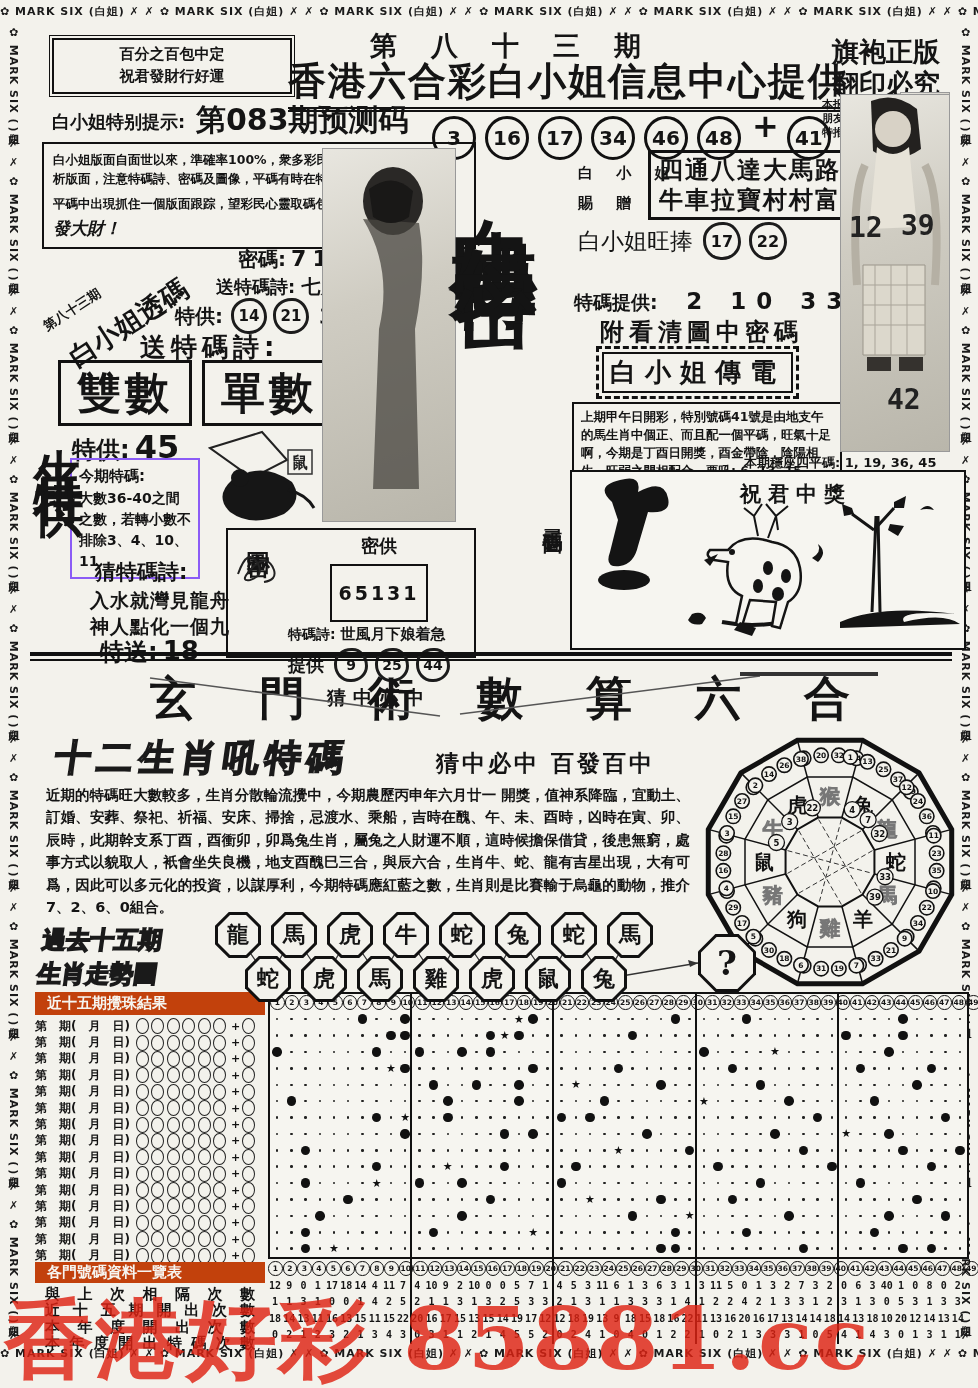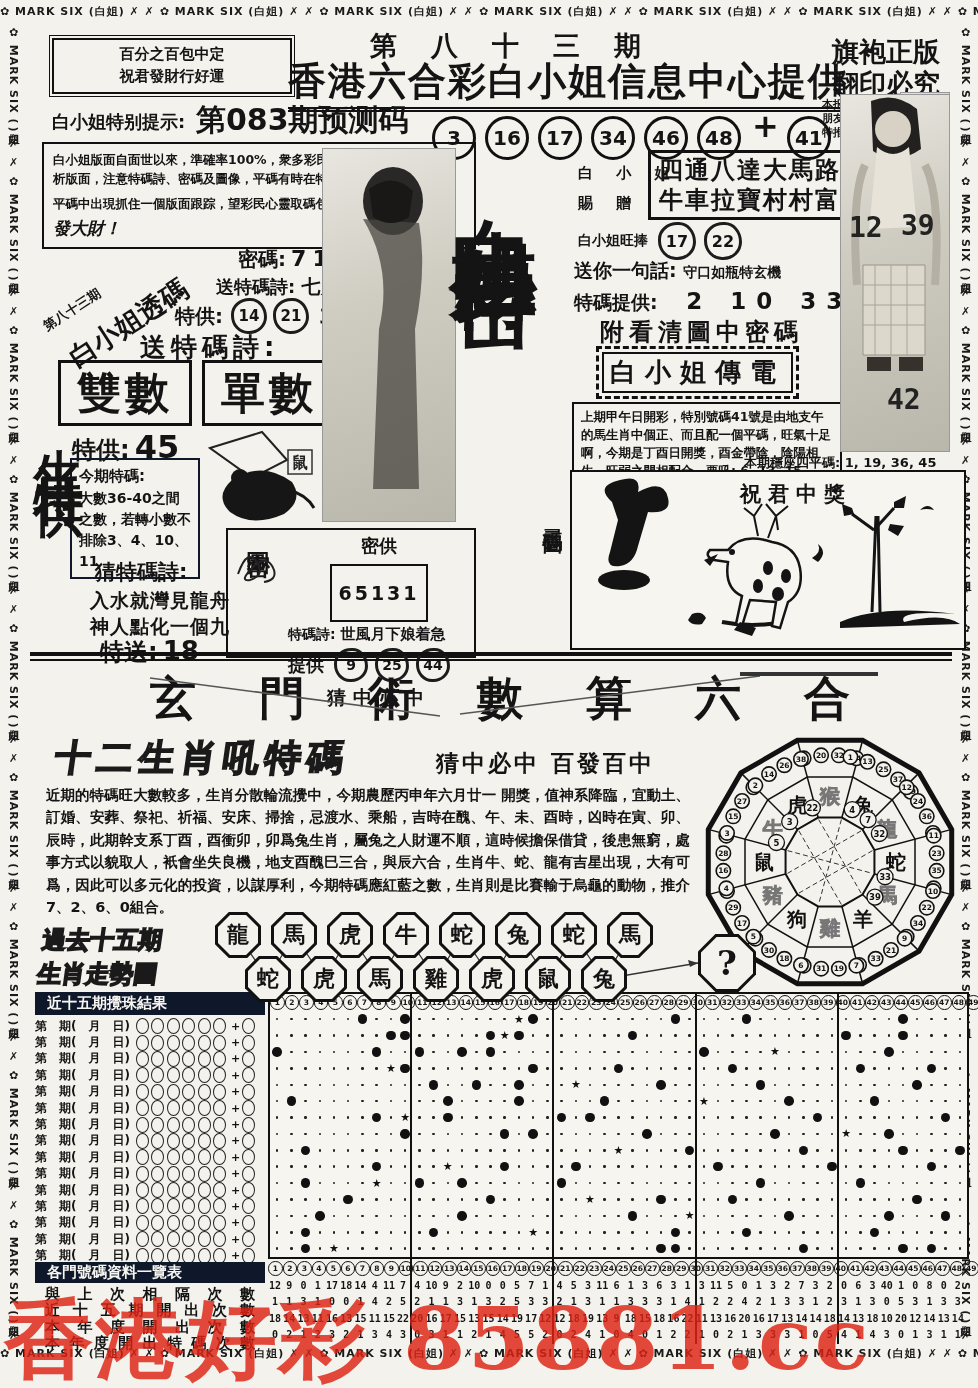--- a/index.html
+++ b/index.html
@@ -35,36 +35,36 @@
   .stamp.s28{width:28px;height:28px;font-size:14px;margin-right:7px;}
   .bold18{font-size:18px;font-weight:bold;}
   .bold20{font-size:20px;font-weight:bold;}
   .num22{font-size:22px;font-weight:900;letter-spacing:6px;}
   .diag{transform:rotate(-33deg);transform-origin:left top;font-weight:900;white-space:nowrap;}
   .kaijiang{font-size:26px;font-weight:900;letter-spacing:5px;}
   .numbox{border:3px solid #111;display:flex;align-items:center;justify-content:center;
           font-size:44px;font-weight:900;letter-spacing:4px;font-family:"DejaVu Serif",serif;}
   .tg-label{font-size:24px;font-weight:900;}
   .tg-num{font-size:32px;font-weight:900;}
-  .note-box{border:2px solid #0f172a;padding:5px 7px;font-size:14px;font-weight:bold;line-height:1.5;}
+  .note-box{border:2px solid #8b5cf6;padding:5px 7px;font-size:14px;font-weight:bold;line-height:1.5;}
   .poem-t{font-size:21px;font-weight:900;}
   .poem-l{font-size:19px;font-weight:bold;letter-spacing:1px;}
   .vert-big{writing-mode:vertical-rl;text-orientation:upright;font-size:50px;font-weight:900;
             letter-spacing:14px;font-family:"DejaVu Serif",serif;}
   .center-title{writing-mode:vertical-rl;text-orientation:upright;font-size:86px;font-weight:900;
                 font-family:"DejaVu Serif",serif;letter-spacing:10px;line-height:1;}
   .sub-vert{writing-mode:vertical-rl;text-orientation:upright;font-size:20px;font-weight:900;letter-spacing:4px;}
   .mitu-box{border:2px solid #111;display:flex;padding:4px;}
   .valbox{border:2px solid #111;padding:16px 6px;font-size:19px;font-weight:900;letter-spacing:3px;}
   
   .gift{font-size:15px;font-weight:bold;letter-spacing:9px;line-height:2.0;white-space:nowrap;}
   .slogan-box{border:3px solid #111;padding:2px 8px;font-size:24px;font-weight:900;line-height:1.25;
               white-space:nowrap;letter-spacing:2px;}
   .line19{font-size:19px;font-weight:bold;white-space:nowrap;}
-  .line22{font-size:14px;font-weight:700;}
+  .line22{font-size:23px;font-weight:400;}
   .clue{font-size:24px;font-weight:700;letter-spacing:5px;white-space:nowrap;}
   .chuandian{border:3px dashed #111;padding:3px;}
   .chuandian>span{display:block;border:2px solid #111;font-size:26px;font-weight:900;
                   letter-spacing:9px;text-align:center;padding:1px 6px;white-space:nowrap;}
   .para-box{border:2px solid #111;padding:4px 7px;font-size:12.5px;font-weight:bold;line-height:1.45;}
   .notice{text-align:center;font-size:18px;font-weight:900;letter-spacing:5px;margin-top:2px;}
   .overlay-num{position:absolute;font-size:28px;font-weight:bold;color:#222;font-family:"DejaVu Sans Mono",monospace;}
   .pingma{font-size:13px;font-weight:900;white-space:nowrap;}
   .deer-box{border:2px solid #111;background:#f6f5f0;}
   .deer-title{font-size:21px;font-weight:900;letter-spacing:7px;}
@@ -75,21 +75,21 @@
                transform:skewX(-8deg);}
   .slogan-mid{font-size:23px;font-weight:900;letter-spacing:3px;}
   .zpara{font-size:14.5px;font-weight:bold;line-height:1.55;text-align:justify;}
   .oct{position:absolute;width:46px;height:46px;background:#111;
        clip-path:polygon(30% 0,70% 0,100% 30%,100% 70%,70% 100%,30% 100%,0 70%,0 30%);}
   .oct>span{position:absolute;left:3px;top:3px;right:3px;bottom:3px;background:#f3f2ec;
        clip-path:polygon(30% 0,70% 0,100% 30%,100% 70%,70% 100%,30% 100%,0 70%,0 30%);
        display:flex;align-items:center;justify-content:center;font-size:22px;font-weight:900;
        font-family:"DejaVu Serif",serif;}
   
-  .tbl-hdr{background:#0f172a;color:#f6f5f0;font-size:15px;font-weight:bold;display:flex;
+  .tbl-hdr{background:#c2410c;color:#f6f5f0;font-size:15px;font-weight:bold;display:flex;
            align-items:center;justify-content:space-between;padding:0 12px;}
   .res-row{display:flex;align-items:center;height:16.4px;font-size:12px;font-weight:bold;white-space:nowrap;}
   .oval{display:inline-block;width:11px;height:14px;border:1.5px solid #222;border-radius:50%;margin-right:2.5px;}
   .grid49{display:grid;grid-template-columns:repeat(49,1fr);}
   .mcell{display:flex;align-items:center;justify-content:center;height:16.4px;}
   .dot-s{width:2.5px;height:2.5px;border-radius:50%;background:#222;}
   .dot-b{width:9.5px;height:9.5px;border-radius:50%;background:#111;}
   .star{font-size:11px;line-height:1;color:#111;}
   .hcirc{display:flex;align-items:center;justify-content:center;height:17px;}
   .hcirc>i{font-style:normal;display:flex;align-items:center;justify-content:center;
@@ -239,24 +239,20 @@
   <div class="abs slogan-box" style="left:648px;top:150px;">
     <div>四通八達大馬路</div>
     <div>牛車拉寶村村富</div>
   </div>
   <div class="abs" style="left:578px;top:222px;display:flex;align-items:center;">
     <span class="line22" style="margin-right:10px;">白小姐旺捧</span>
     <span id="wangpeng-nums" style="display:inline-flex;">
         <span class="stamp s32">17</span>
         <span class="stamp s32">22</span>
       </span>
-  </div>
-  <div class="abs line19" style="left:574px;top:258px;">
-    <span>送你一句話:</span>
-    <span class="line22">守口如瓶特玄機</span>
   </div>
   <div class="abs line19" style="left:574px;top:288px;">
     <span>特碼提供:</span>
     <span style="font-size:23px;font-weight:900;letter-spacing:10px;margin-left:22px;">2  10  33</span>
   </div>
   <div class="abs clue" style="left:600px;top:316px;">附看清圖中密碼</div>
   <div class="abs chuandian" style="left:596px;top:346px;">
     <span>白小姐傳電</span>
   </div>
   <div class="abs para-box" style="left:572px;top:402px;width:252px;">

